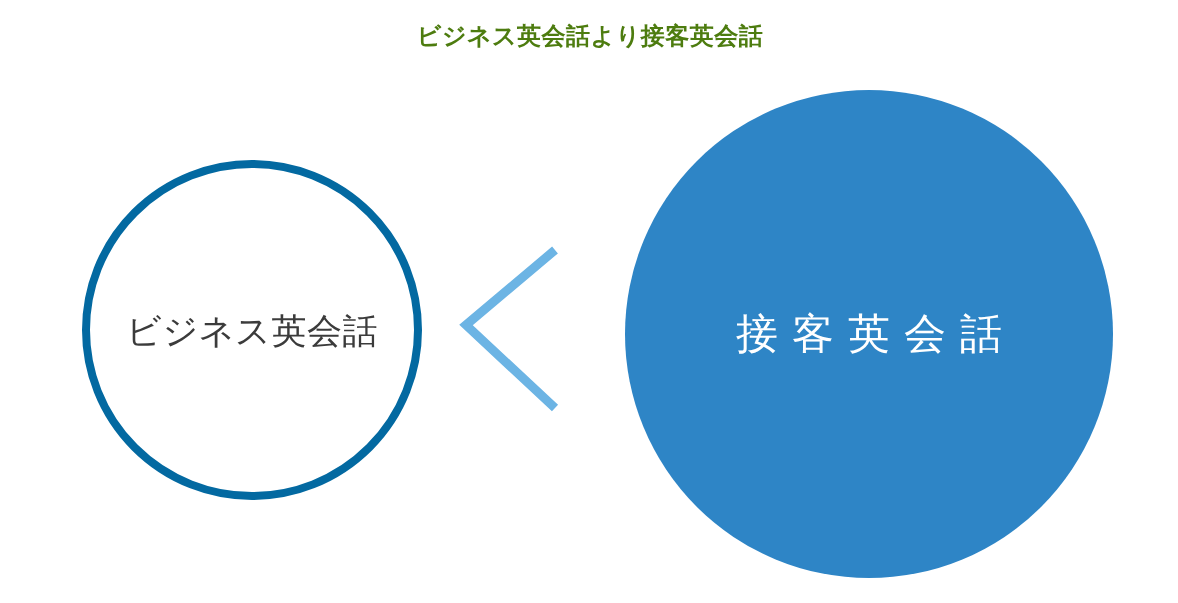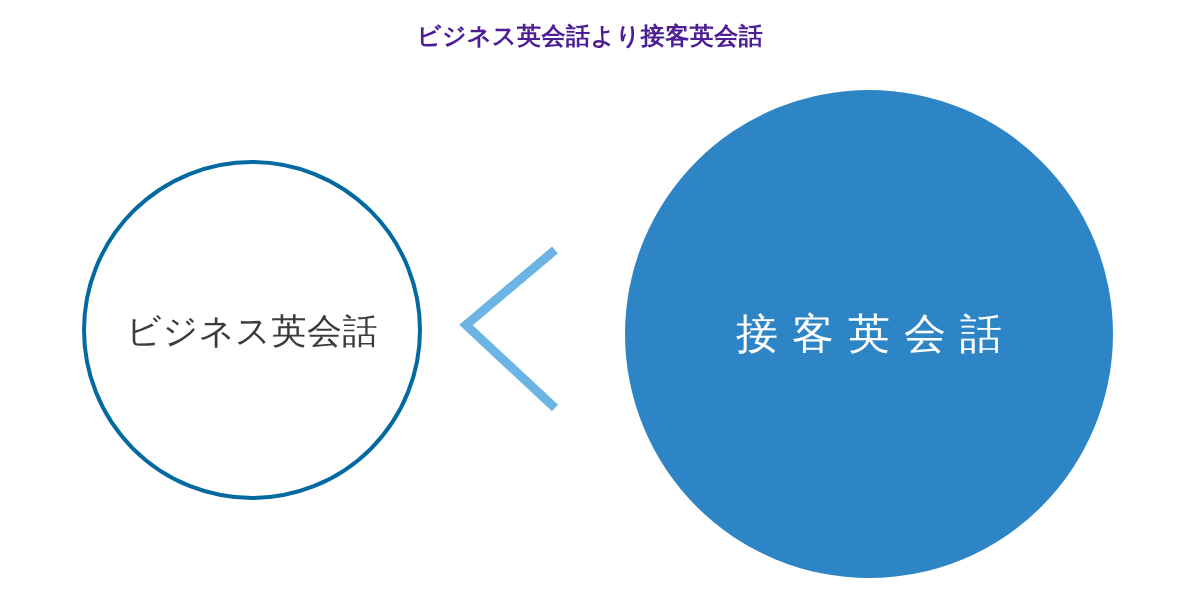--- a/index.html
+++ b/index.html
@@ -21,39 +21,39 @@
 
   
   .title {
     position: absolute;
     left: 0;
     top: 20px;
     width: 1178px;
     text-align: center;
     font-size: 24px;
     font-weight: bold;
-    color: #4c1d95;
+    color: #4d7c0f;
     letter-spacing: 0.5px;
     line-height: 32px;
     white-space: nowrap;
   }
   .title-inner {
     display: inline-block;
     transform: translateX(1px);
   }
 
   
   .circle-outline {
     position: absolute;
     left: 82px;
     top: 160px;
     width: 340px;
     height: 340px;
     box-sizing: border-box;
-    border: 4px solid #0369a1;
+    border: 8px solid #0369a1;
     border-radius: 50%;
     background: transparent;
     display: flex;
     align-items: center;
     justify-content: center;
   }
   .circle-outline-label {
     font-size: 35px;
     font-weight: normal;
     color: #3b3b3b;

